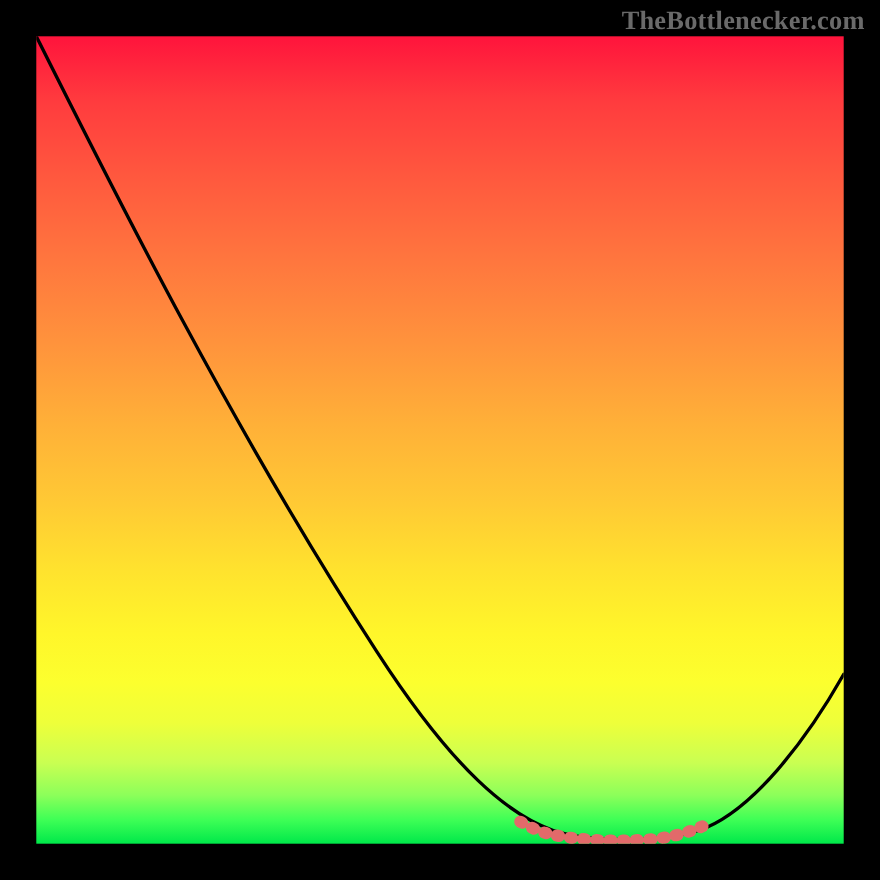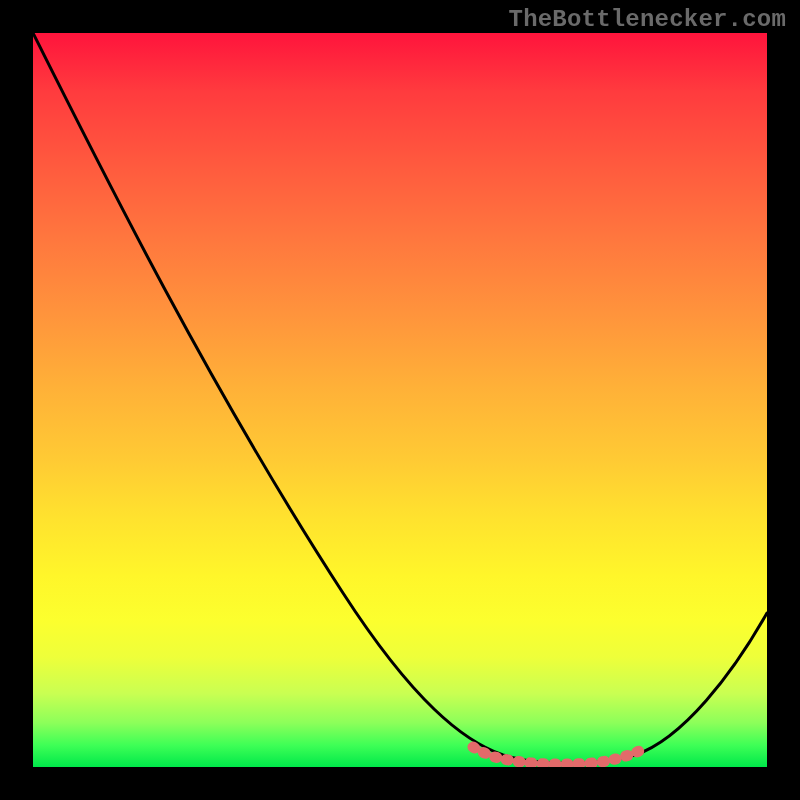--- a/index.html
+++ b/index.html
@@ -7,21 +7,21 @@
   .frame {
     position: relative;
     width: 800px;
     height: 800px;
     background: #000;
   }
   .watermark {
     position: absolute;
     top: 6px;
     right: 14px;
-    font-family: Liberation Mono, monospace;
+    font-family: Liberation Serif, serif;
     font-size: 24px;
     font-weight: bold;
     color: #6a6a6a;
     letter-spacing: 0.2px;
     z-index: 4;
   }
   .plot-bg {
     position: absolute;
     left: 33px;
     top: 33px;

